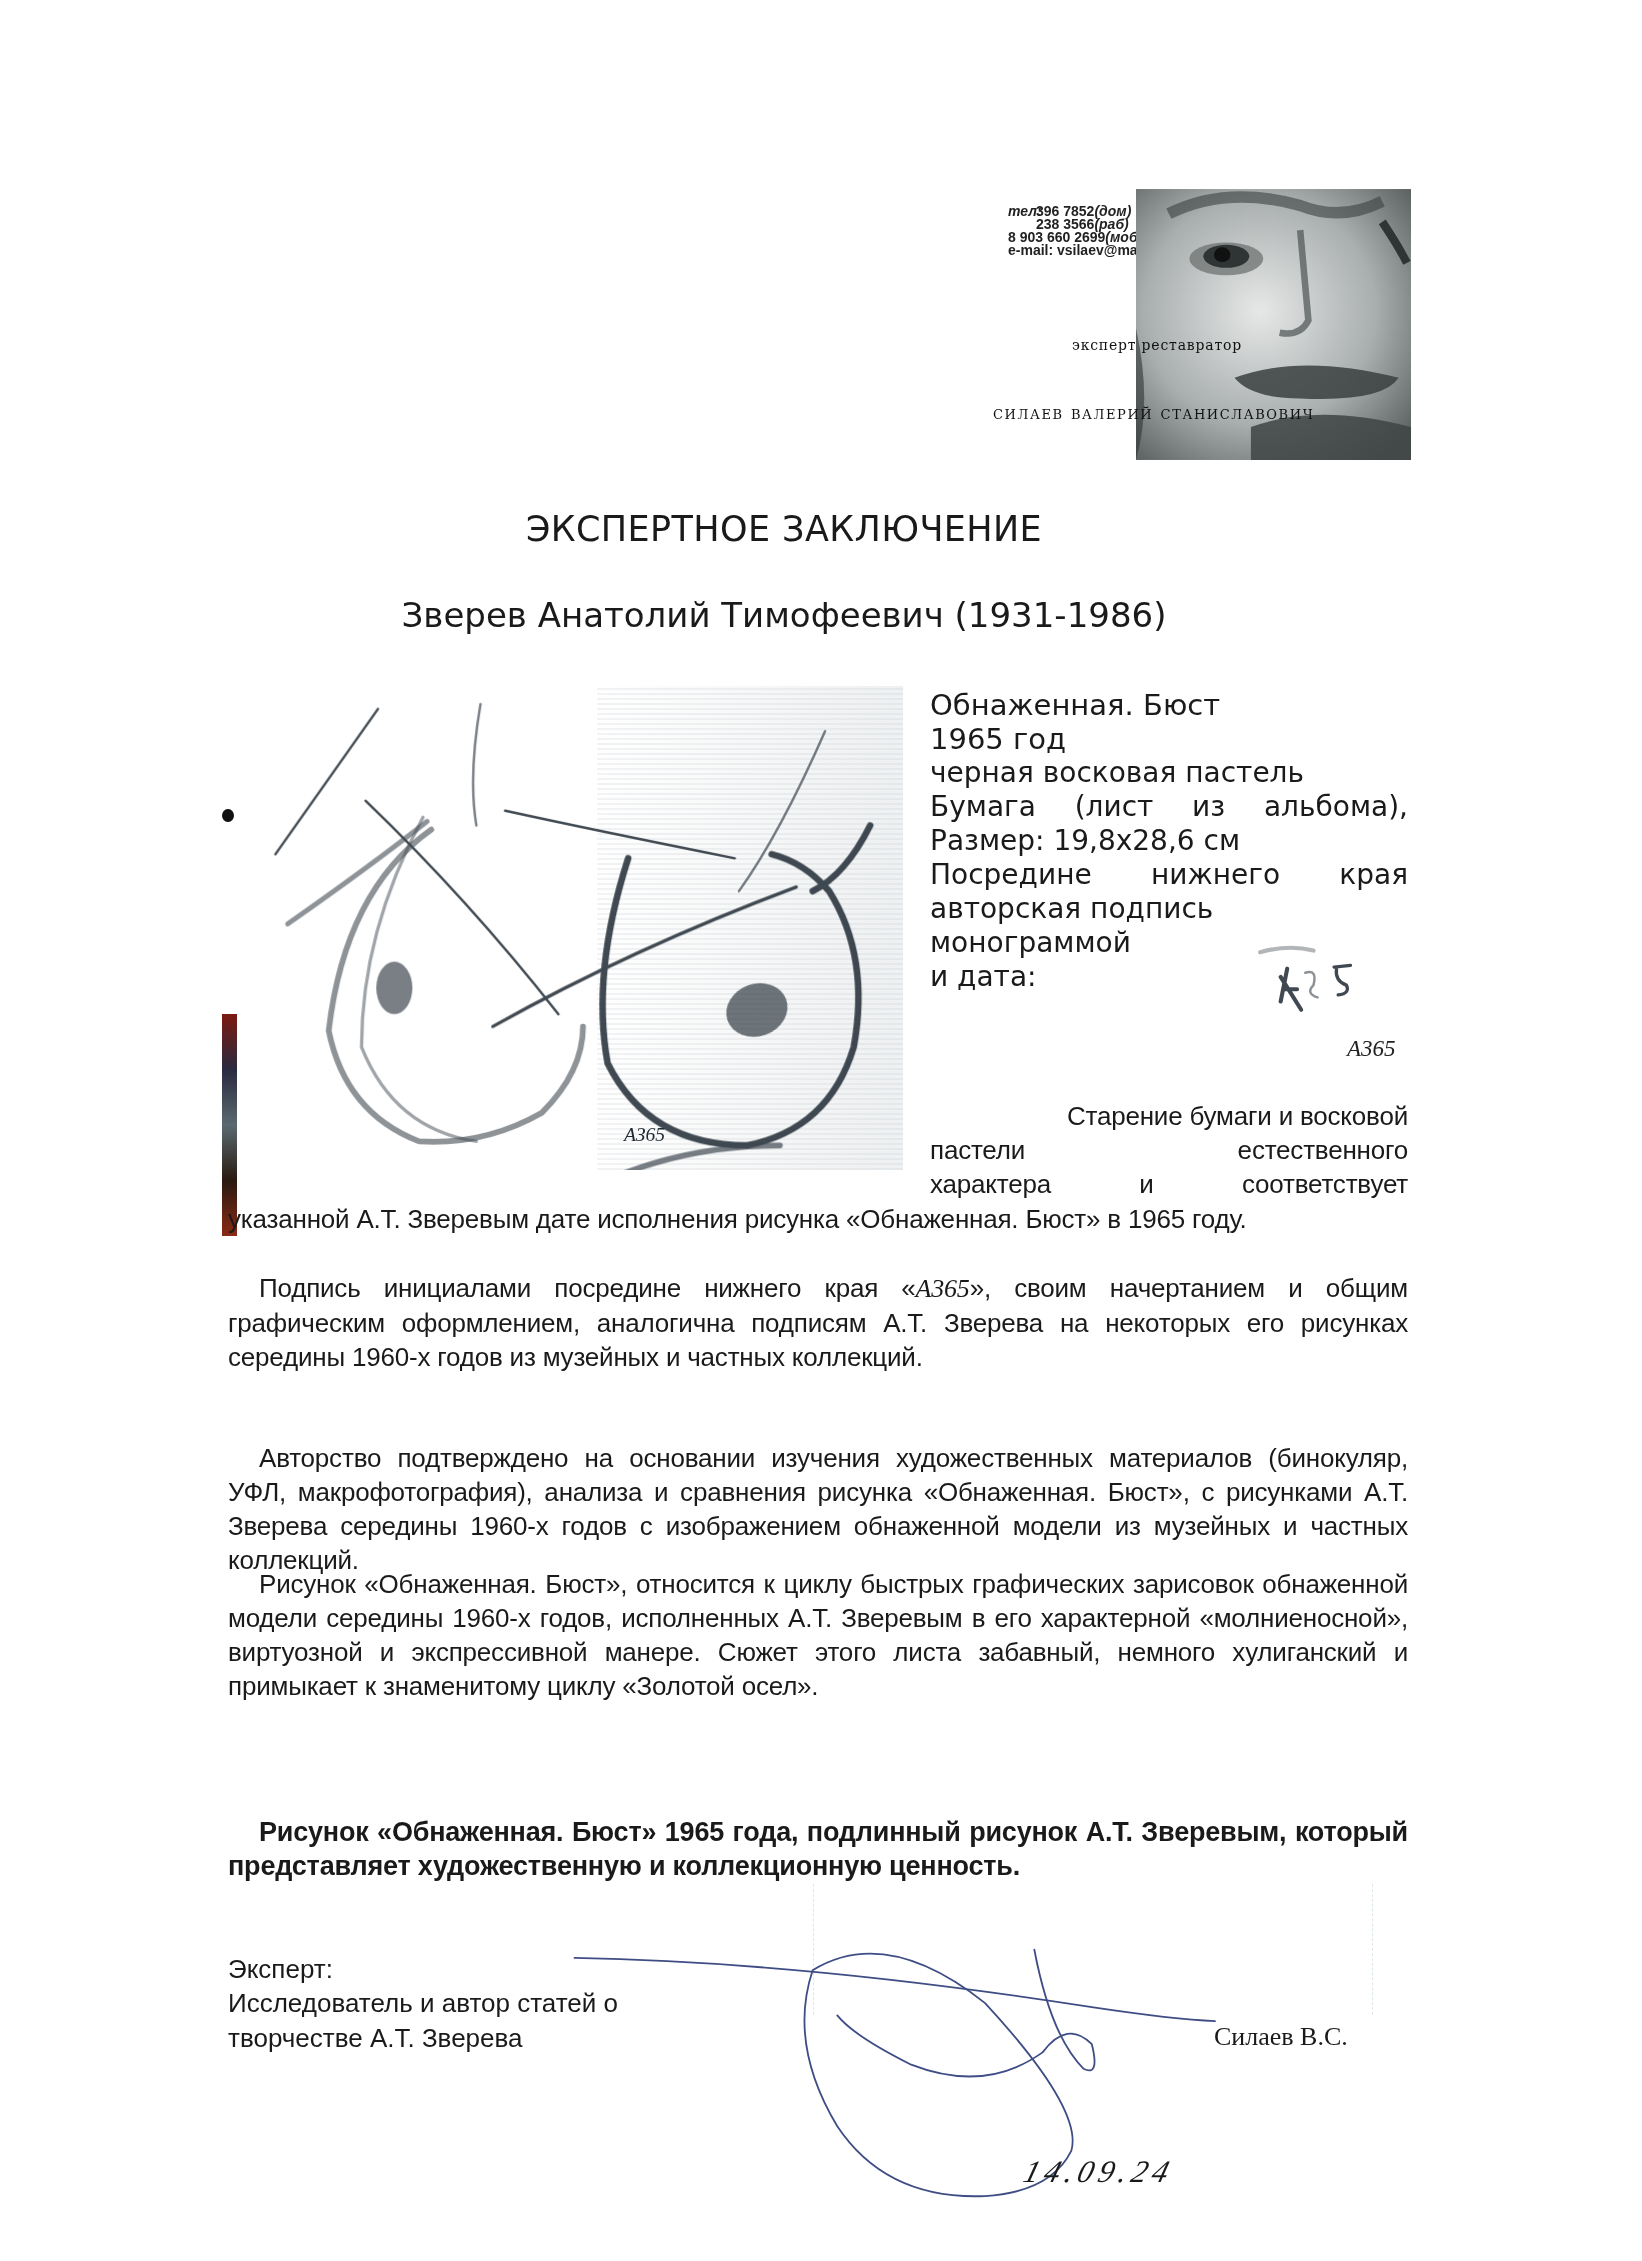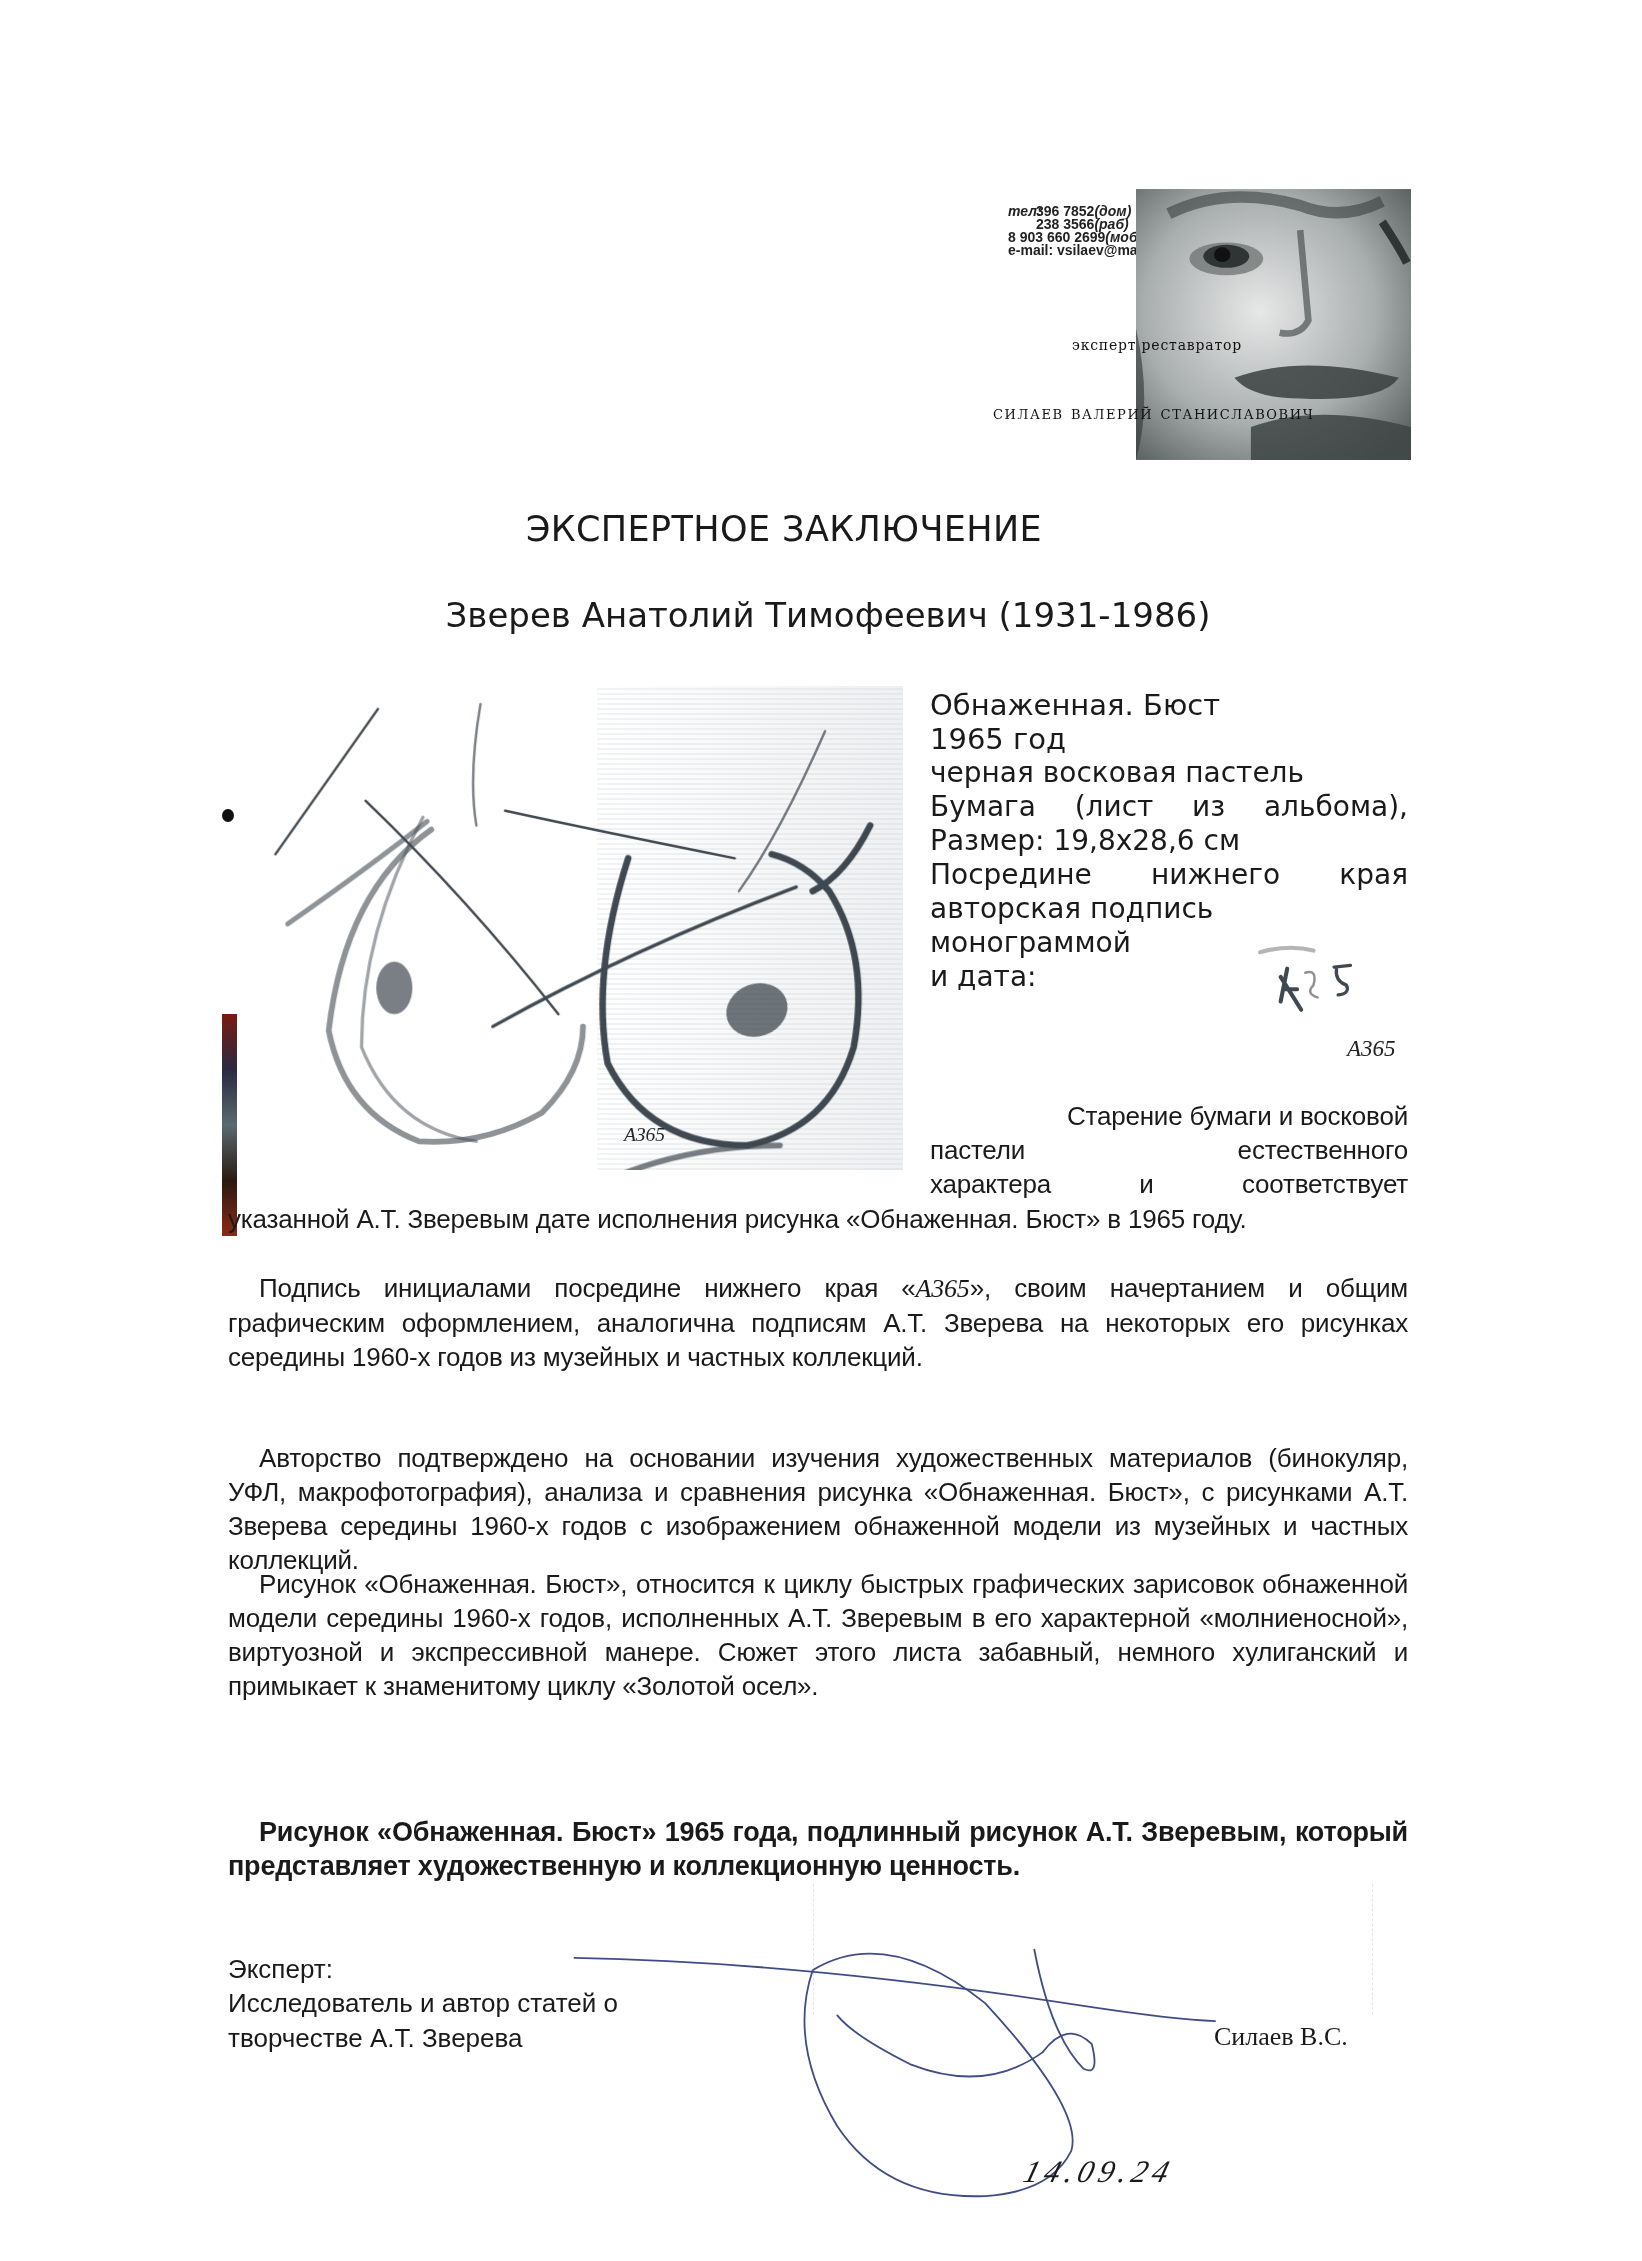--- a/index.html
+++ b/index.html
@@ -19,21 +19,21 @@
               background: #cfd3d2; overflow: hidden; }
   .card-role { position: absolute; left: 1072px; top: 337px; font-family: "DejaVu Serif", serif;
                font-size: 14px; color: #111; letter-spacing: 0.8px; }
   .card-name { position: absolute; left: 993px; top: 402px; font-family: "DejaVu Serif", serif;
                font-size: 18px; color: #111; letter-spacing: 1.6px; font-variant: small-caps; }
 
   
   .doc-title { position: absolute; left: 0; width: 1568px; top: 509px; text-align: center;
                font-size: 35px; color: #1a1a1a; letter-spacing: 0.4px; }
   .artist { position: absolute; left: 0; width: 1568px; top: 595px; text-align: center;
-            font-size: 34px; color: #1a1a1a; margin-left: 44px; }
+            font-size: 34px; color: #1a1a1a; }
 
   
   .artwork { position: absolute; left: 222px; top: 686px; width: 681px; height: 484px;
              background: linear-gradient(90deg, #ffffff 0%, #ffffff 55%, #eef0f1 100%); }
   .artwork .stripes { position: absolute; right: 0; top: 0; width: 45%; height: 100%;
              background: repeating-linear-gradient(0deg, rgba(200,205,210,0.25) 0px, rgba(200,205,210,0.25) 1.6px, transparent 1.6px, transparent 5px); }
   .artwork .edge { position: absolute; left: 0; top: 328px; width: 15px; height: 222px;
              background: linear-gradient(180deg,#7a1a10,#2a2a40,#5a6a70,#2a1a10,#8a2a15); }
   .artwork .edge2 { position: absolute; left: 0; top: 123px; width: 11.5px; height: 13px; background:#111; border-radius: 50%; }
   .artwork svg { position: absolute; left: 0; top: 0; }

